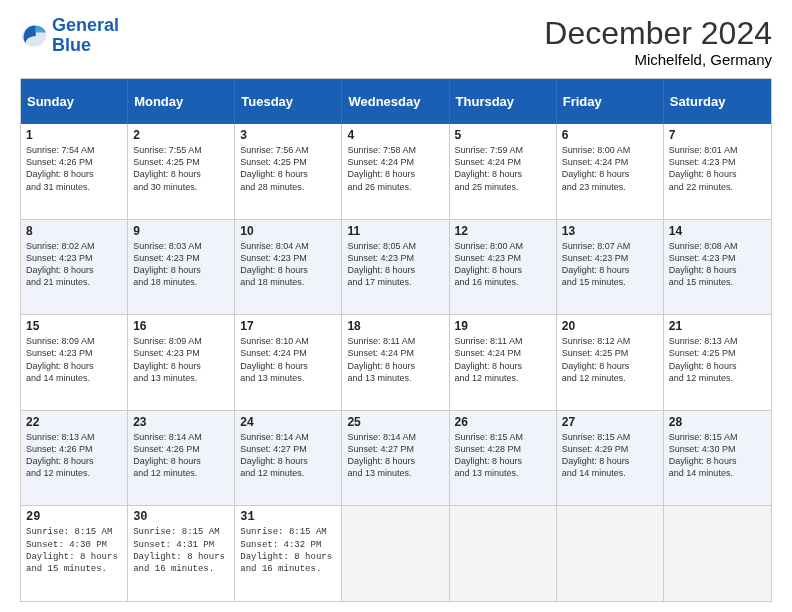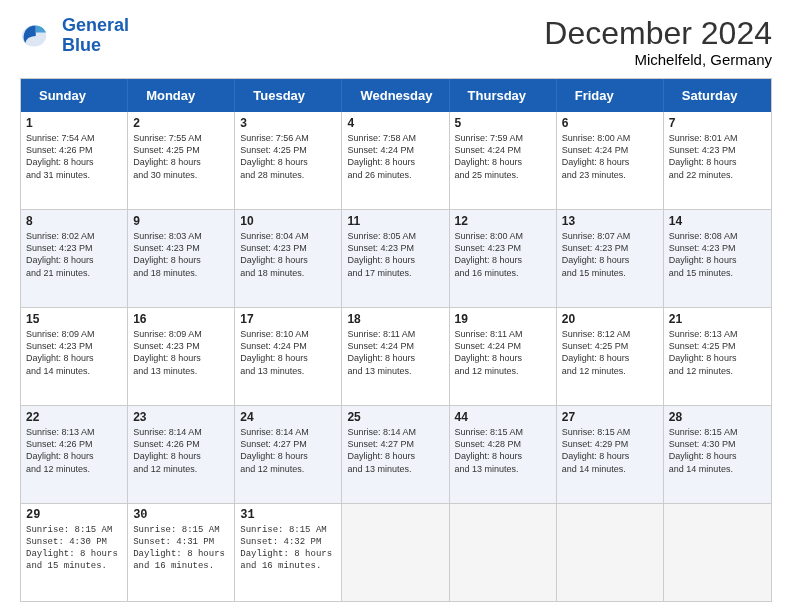--- a/index.html
+++ b/index.html
@@ -19,21 +19,21 @@
     }
     .header {
       display: flex;
       align-items: flex-start;
       justify-content: space-between;
       margin-bottom: 10px;
     }
     .logo {
       display: flex;
       align-items: center;
-      gap: 14px;
+      gap: 4px;
     }
     .logo-text {
       font-size: 18px;
       font-weight: bold;
       color: #333;
       line-height: 1.1;
     }
     .logo-text span {
       color: #1a5fb4;
     }
@@ -62,24 +62,23 @@
     }
     .cal-header {
       display: grid;
       grid-template-columns: repeat(7, 1fr);
       background: #1a5fb4;
     }
     .cal-header-cell {
       color: #fff;
       font-weight: bold;
       font-size: 13px;
-      padding: 9px 6px;
+      padding: 15px 6px;
       text-align: left;
       border-right: 1px solid #2a6fc4;
-      margin-left: 12px;
     }
     .cal-header-cell:last-child { border-right: none; }
     .cal-body {
       display: flex;
       flex-direction: column;
       flex: 1;
     }
     .cal-row {
       display: grid;
       grid-template-columns: repeat(7, 1fr);
@@ -323,21 +322,21 @@
             <span class="cell-line">and 12 minutes.</span>
           </div>
           <div class="cal-cell alt-row">
             <span class="day-num">25</span>
             <span class="cell-line">Sunrise: 8:14 AM</span>
             <span class="cell-line">Sunset: 4:27 PM</span>
             <span class="cell-line">Daylight: 8 hours</span>
             <span class="cell-line">and 13 minutes.</span>
           </div>
           <div class="cal-cell alt-row">
-            <span class="day-num">44</span>
+            <span class="day-num">26</span>
             <span class="cell-line">Sunrise: 8:15 AM</span>
             <span class="cell-line">Sunset: 4:28 PM</span>
             <span class="cell-line">Daylight: 8 hours</span>
             <span class="cell-line">and 13 minutes.</span>
           </div>
           <div class="cal-cell alt-row">
             <span class="day-num">27</span>
             <span class="cell-line">Sunrise: 8:15 AM</span>
             <span class="cell-line">Sunset: 4:29 PM</span>
             <span class="cell-line">Daylight: 8 hours</span>

